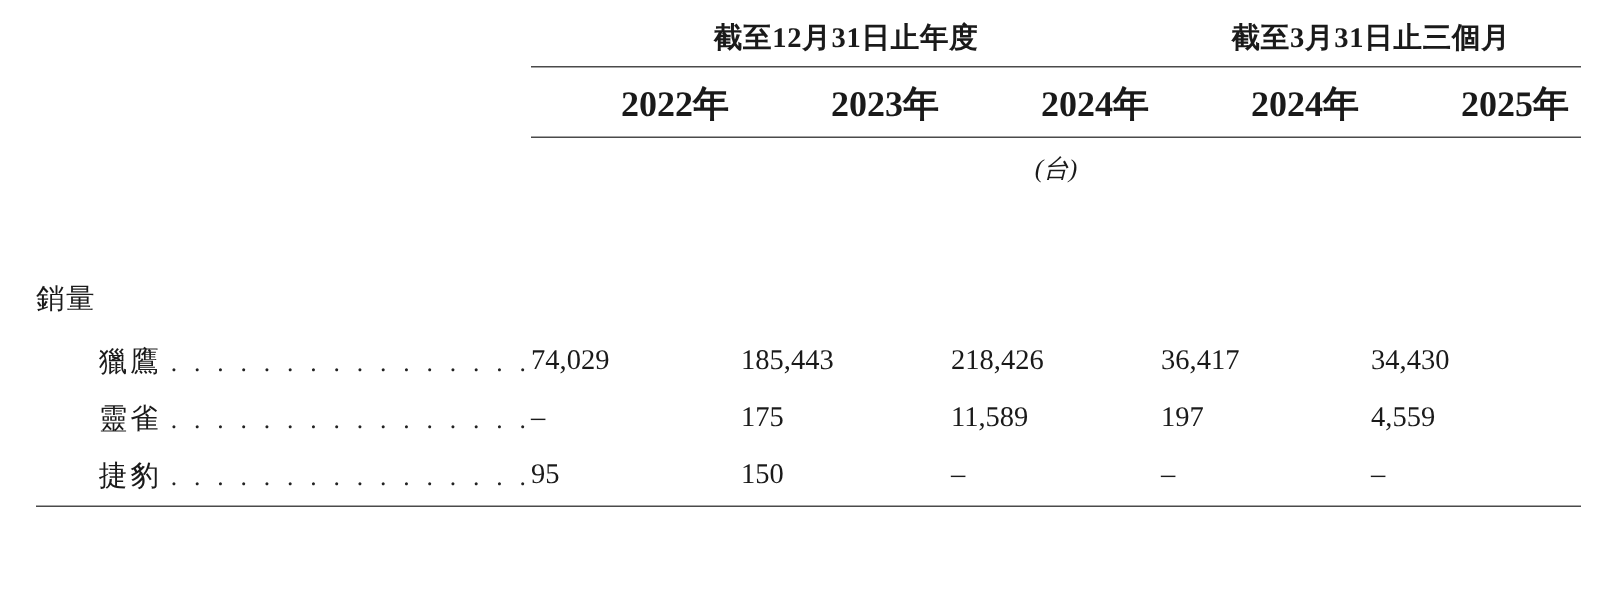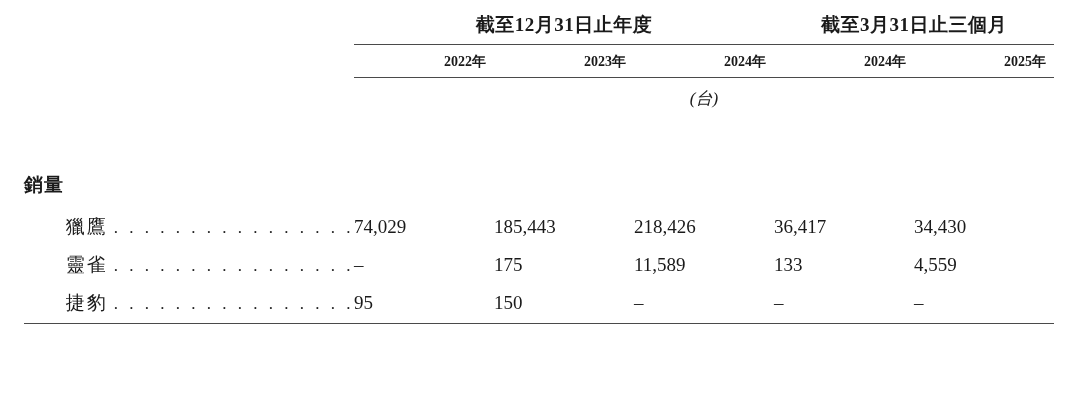--- a/index.html
+++ b/index.html
@@ -42,21 +42,21 @@
     white-space: nowrap;
   }
   .grp-rule {
     border-bottom: 1.2px solid #4a4a4a;
   }
 
   
   .yr-cell {
     text-align: right;
     font-weight: bold;
-    font-size: 14px;
+    font-size: 24px;
     padding: 8px 8px 6px 6px;
     white-space: nowrap;
     margin-top: 11px;
   }
   .yr-rule {
     border-bottom: 1.2px solid #4a4a4a;
   }
 
   .unit-row td {
     padding-top: 9px;
@@ -65,21 +65,21 @@
   .unit-cell {
     text-align: center;
     font-size: 17px;
     font-style: italic;
     font-family: "Liberation Serif", serif;
   }
 
   .spacer-row td { height: 54px; }
 
   .section-title {
-    font-weight: bold;
+    font-weight: normal;
     font-size: 19px;
     padding: 2px 0 10px 0;
     text-align: left;
     letter-spacing: 1px;
   }
 
   .item-row td {
     padding: 6px 0 6px 0;
     font-size: 19px;
   }
@@ -178,21 +178,21 @@
       <td class="num">34,430</td>
     </tr>
 
     <tr class="item-row">
       <td class="item-label">
         <span class="item-name">靈雀</span><span class="leader">. . . . . . . . . . . . . . . .</span>
       </td>
       <td class="num">–</td>
       <td class="num">175</td>
       <td class="num">11,589</td>
-      <td class="num">133</td>
+      <td class="num">197</td>
       <td class="num">4,559</td>
     </tr>
 
     <tr class="item-row">
       <td class="item-label">
         <span class="item-name">捷豹</span><span class="leader">. . . . . . . . . . . . . . . .</span>
       </td>
       <td class="num">95</td>
       <td class="num">150</td>
       <td class="num">–</td>

